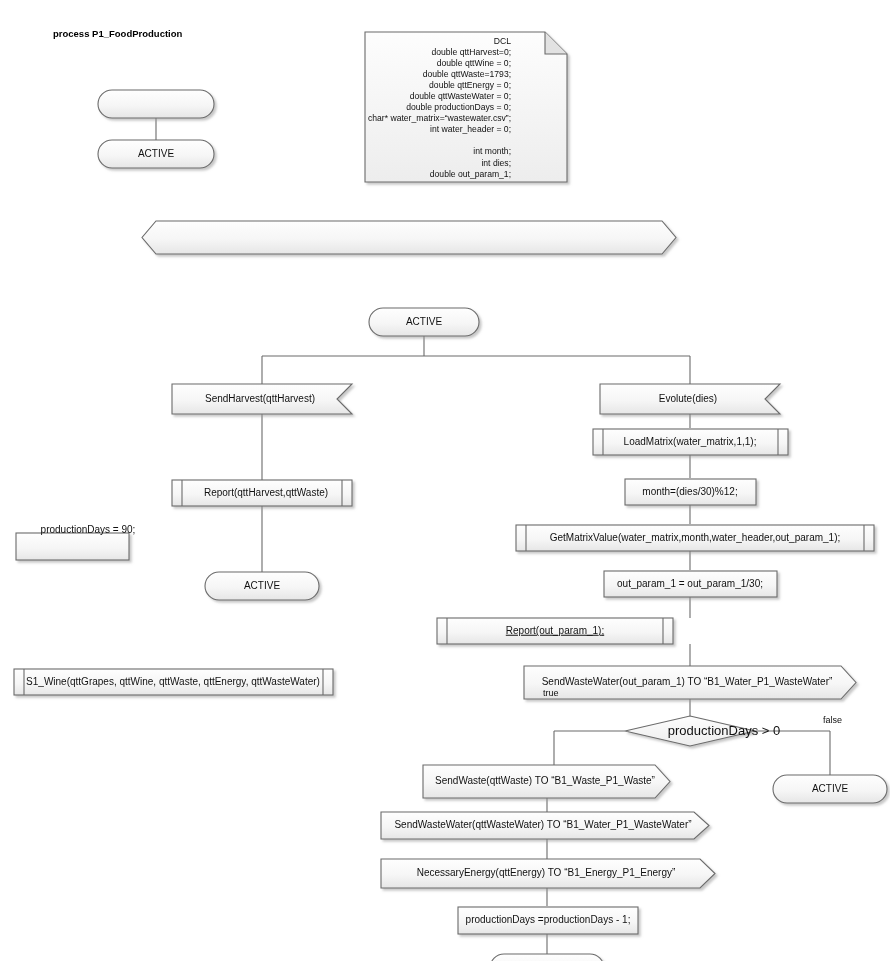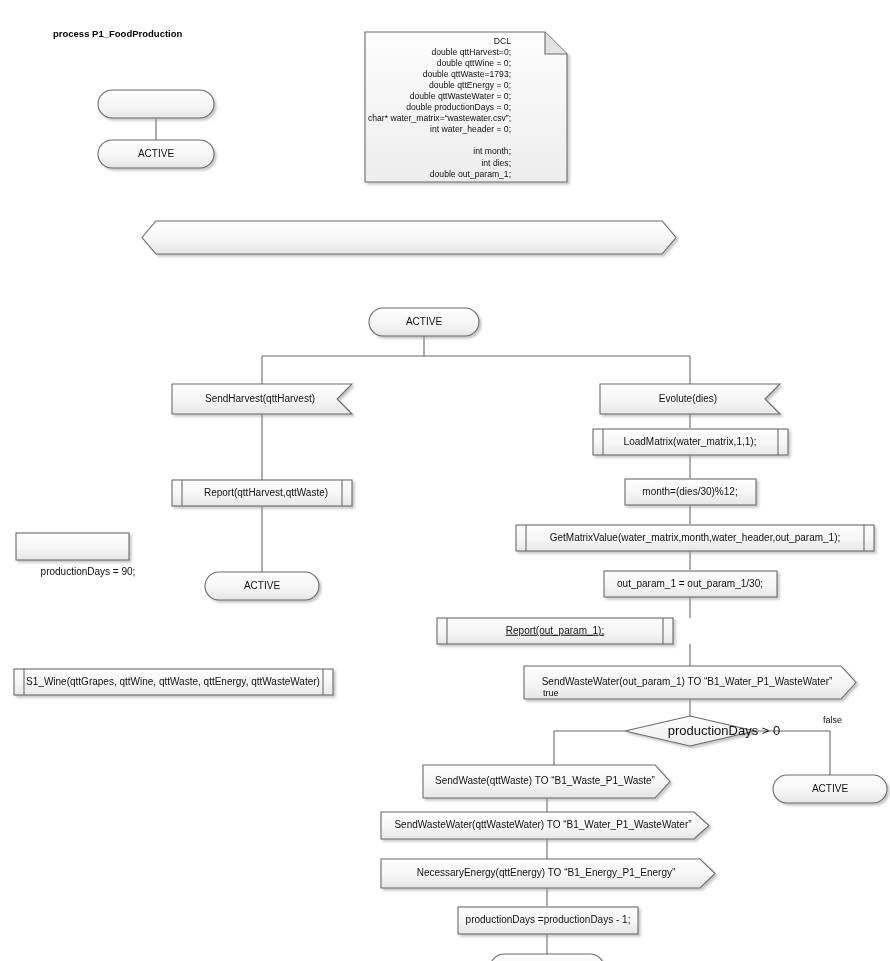--- a/index.html
+++ b/index.html
@@ -231,17 +231,17 @@
   <div class="lbl ctr" style="left:830px;top:765px;">ACTIVE</div>
 
   <div class="lbl ctr" style="left:543px;top:801px;">SendWasteWater(qttWasteWater) TO “B1_Water_P1_WasteWater”</div>
 
   <div class="lbl ctr" style="left:546px;top:849px;">NecessaryEnergy(qttEnergy) TO “B1_Energy_P1_Energy”</div>
 
   <div class="lbl ctr" style="left:548px;top:896px;">productionDays =productionDays - 1;</div>
 
   <div class="lbl ctr" style="left:547px;top:944px;">ACTIVE</div>
 
-  <div class="lbl ctr" style="left:72px;top:548px;padding-left:32px;">productionDays = 90;</div>
+  <div class="lbl ctr" style="left:72px;top:506px;padding-left:32px;">productionDays = 90;</div>
 
   <div class="lbl ctr" style="left:173px;top:658px;">S1_Wine(qttGrapes, qttWine, qttWaste, qttEnergy, qttWasteWater)</div>
 
 </div>
 
 </body></html>

